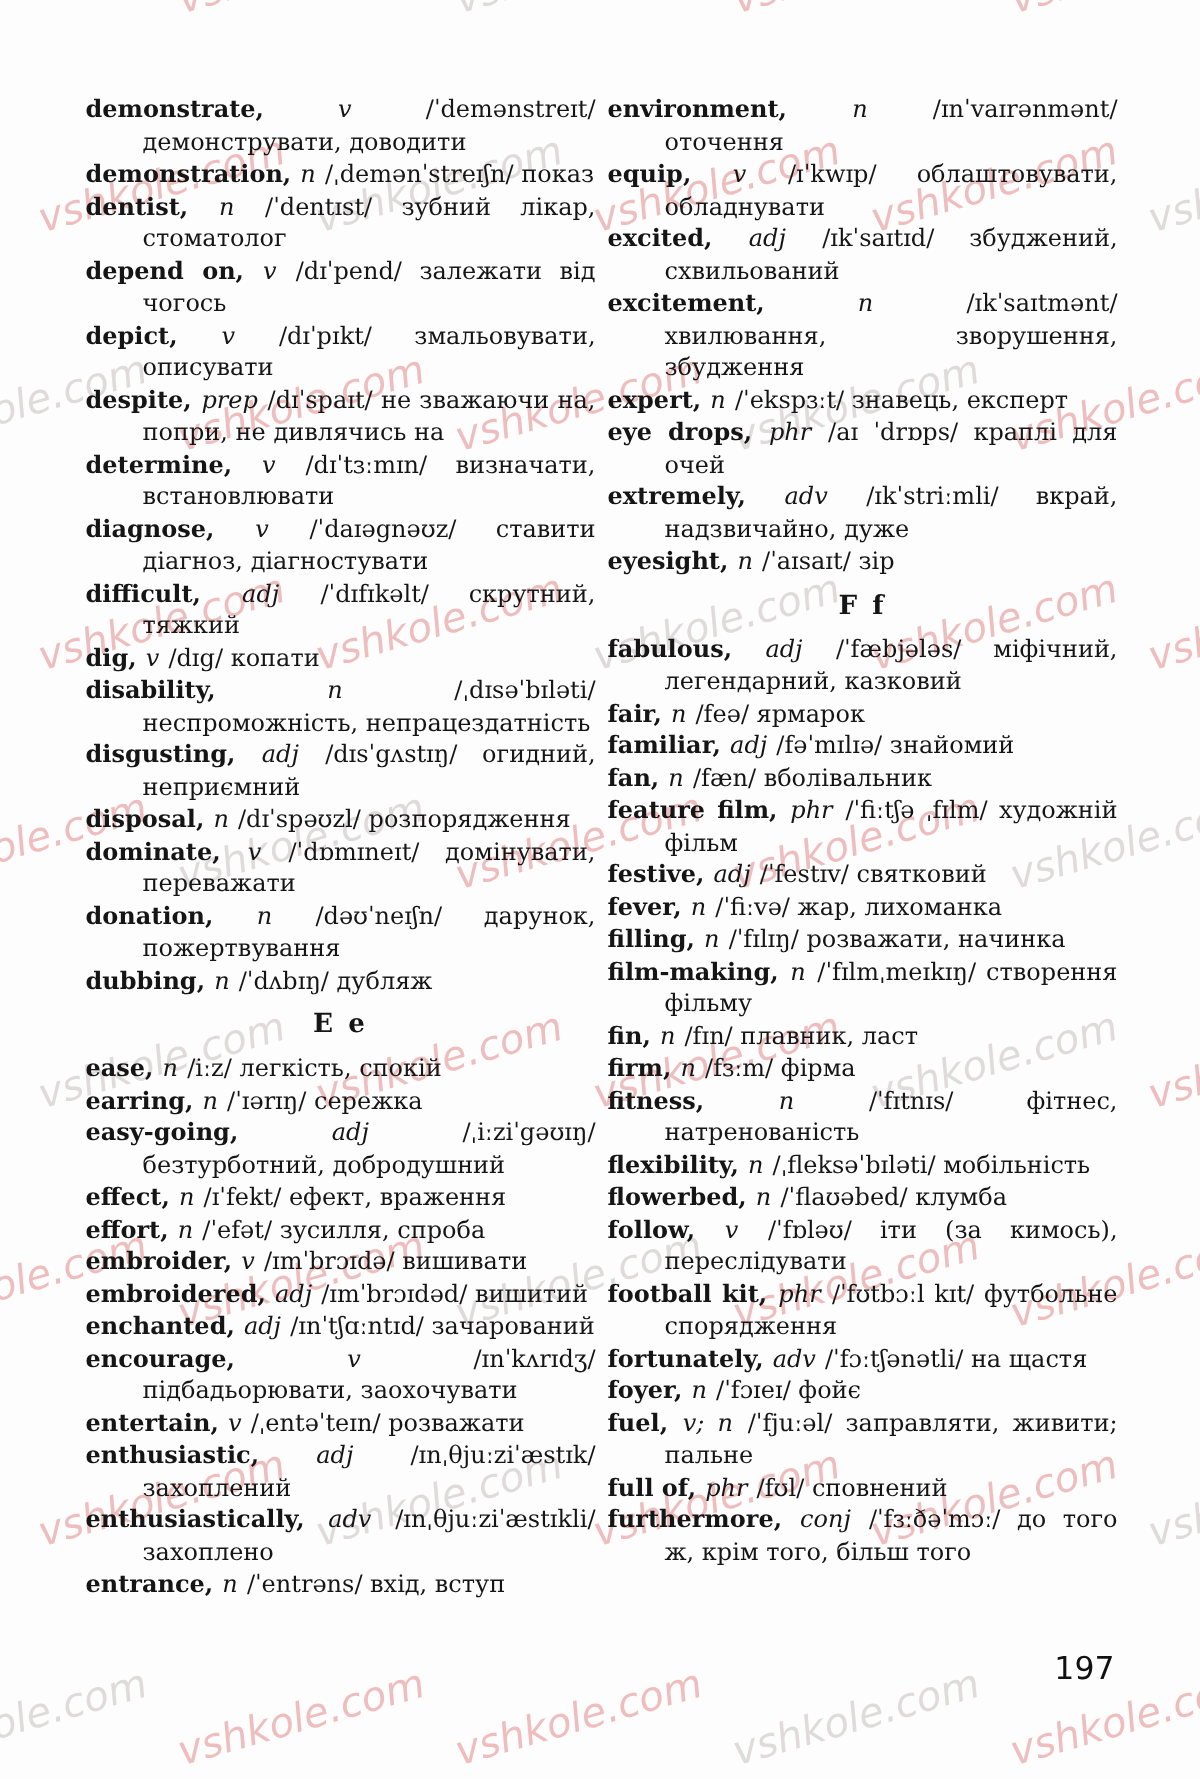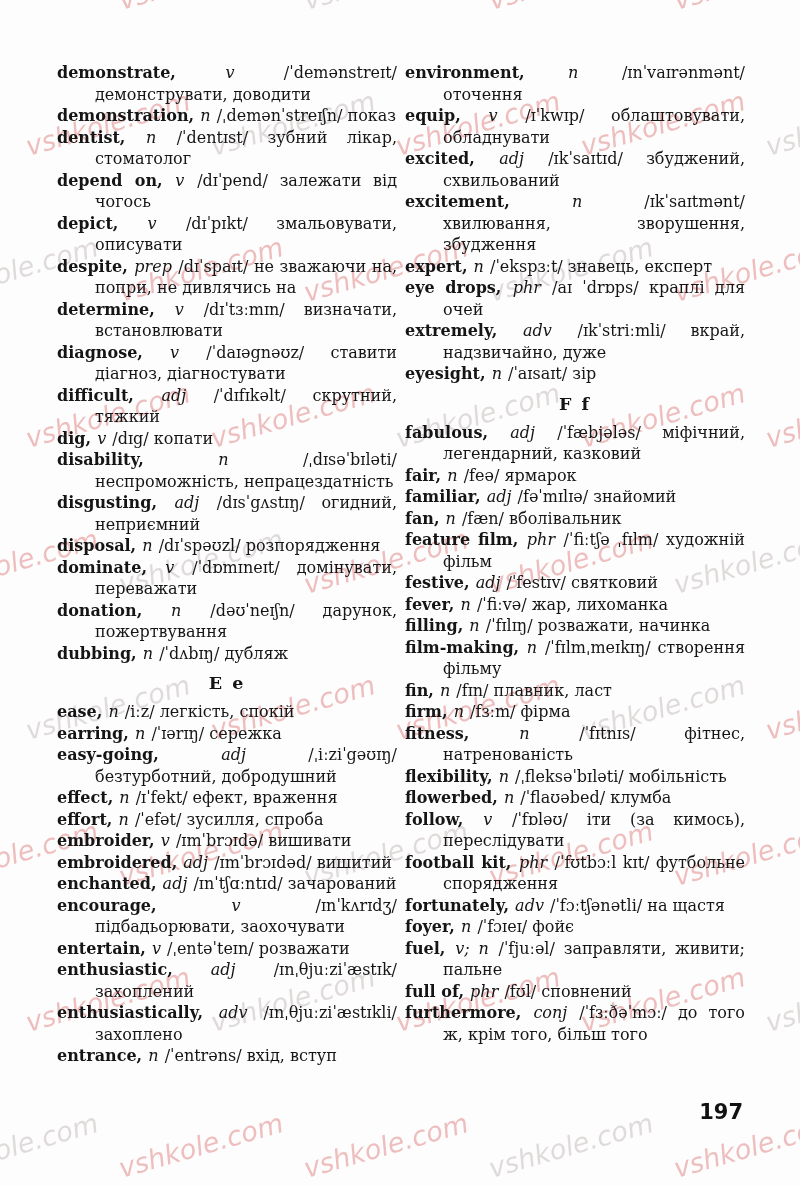--- a/index.html
+++ b/index.html
@@ -55,21 +55,21 @@
     font-weight:bold;
     margin:9px 0 8px 0;
     letter-spacing:2px;
     color:#151515;
   }
   .page-number {
     position:absolute;
     right:57px; bottom:62px;
     z-index:1;
     font-family:"DejaVu Sans", "Liberation Sans", sans-serif;
-    font-weight:bold;
+    font-weight:normal;
     font-size:21px;
     color:#111;
   }
 </style>
 </head>
 <body>
 
 <div class="page">
   <div class="watermarks" id="watermarks">
       <span class="wm" style="left: -70px; top: -14px; color: rgba(224, 138, 138, 0.55);">vshkole.com</span>

